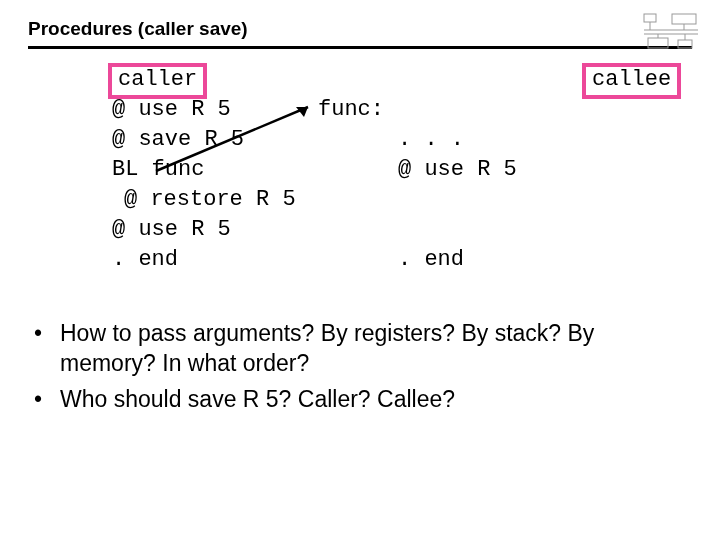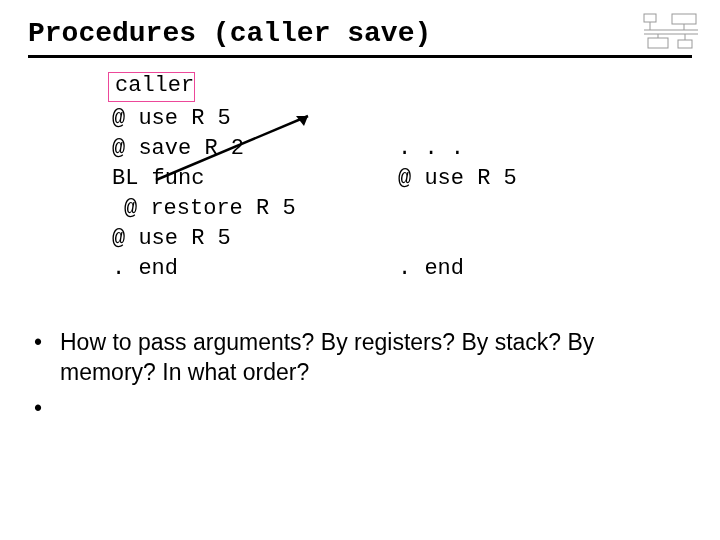--- a/index.html
+++ b/index.html
@@ -12,41 +12,41 @@
     color: #000;
   }
   .slide {
     position: relative;
     width: 720px;
     height: 540px;
     box-sizing: border-box;
     padding: 18px 28px 0 28px;
   }
   .title {
-    font-family: Liberation Mono, monospace;
+    font-family: Liberation Sans, sans-serif;
     font-weight: bold;
-    font-size: 28px;
+    font-size: 19px;
     margin: 0 0 6px 0;
   }
   .rule {
     border: none;
     border-top: 3px solid #000;
     margin: 0 0 14px 0;
   }
   .code-area {
     position: relative;
     height: 250px;
     font-family: "Courier New", Courier, monospace;
     font-size: 22px;
     line-height: 30px;
   }
   .abs { position: absolute; white-space: pre; }
   .boxed {
-    border: 1px solid #ec4899;
-    padding: 0 0 2px 6px;
+    border: 4px solid #ec4899;
+    padding: 0 6px 2px 6px;
     background: #fff;
     display: inline-block;
     line-height: 26px;
   }
   svg.arrow {
     position: absolute;
     pointer-events: none;
   }
   .bullets {
     font-family: Verdana, Geneva, sans-serif;
@@ -90,41 +90,44 @@
 
   <h1 class="title">Procedures (caller save)</h1>
   <hr class="rule">
 
   <div class="code-area">
 
 
     <span class="abs boxed" style="left:80px; top:0px;">caller</span>
 
     <span class="abs" style="left:84px; top:32px;">@ use R 5</span>
-    <span class="abs" style="left:84px; top:62px;">@ save R 2</span>
+    <span class="abs" style="left:84px; top:62px;">@ save R 5</span>
     <span class="abs" style="left:84px; top:92px;">BL func</span>
     <span class="abs" style="left:96px; top:122px;">@ restore R 5</span>
     <span class="abs" style="left:84px; top:152px;">@ use R 5</span>
     <span class="abs" style="left:84px; top:182px;">. end</span>
 
+    <span class="abs boxed" style="left:554px; top:0px;">callee</span>
 
+    <span class="abs" style="left:290px; top:32px;">func:</span>
     <span class="abs" style="left:370px; top:62px;">. . .</span>
     <span class="abs" style="left:370px; top:92px;">@ use R 5</span>
     <span class="abs" style="left:370px; top:182px;">. end</span>
 
     <svg class="arrow" style="left:120px; top:30px;" width="180" height="90">
       <line x1="8" y1="78" x2="160" y2="14" stroke="#000" stroke-width="2.5"></line>
       <polygon points="160,14 148,14 156,24" fill="#000"></polygon>
     </svg>
 
   </div>
 
   <div class="bullets">
     <div class="bullet">
       <span class="dot">•</span>
       <span>How to pass arguments? By registers? By stack? By memory? In what order?</span>
     </div>
     <div class="bullet">
       <span class="dot">•</span>
+      <span>Who should save R 5? Caller? Callee?</span>
     </div>
   </div>
 
 </div>
 
 </body></html>

